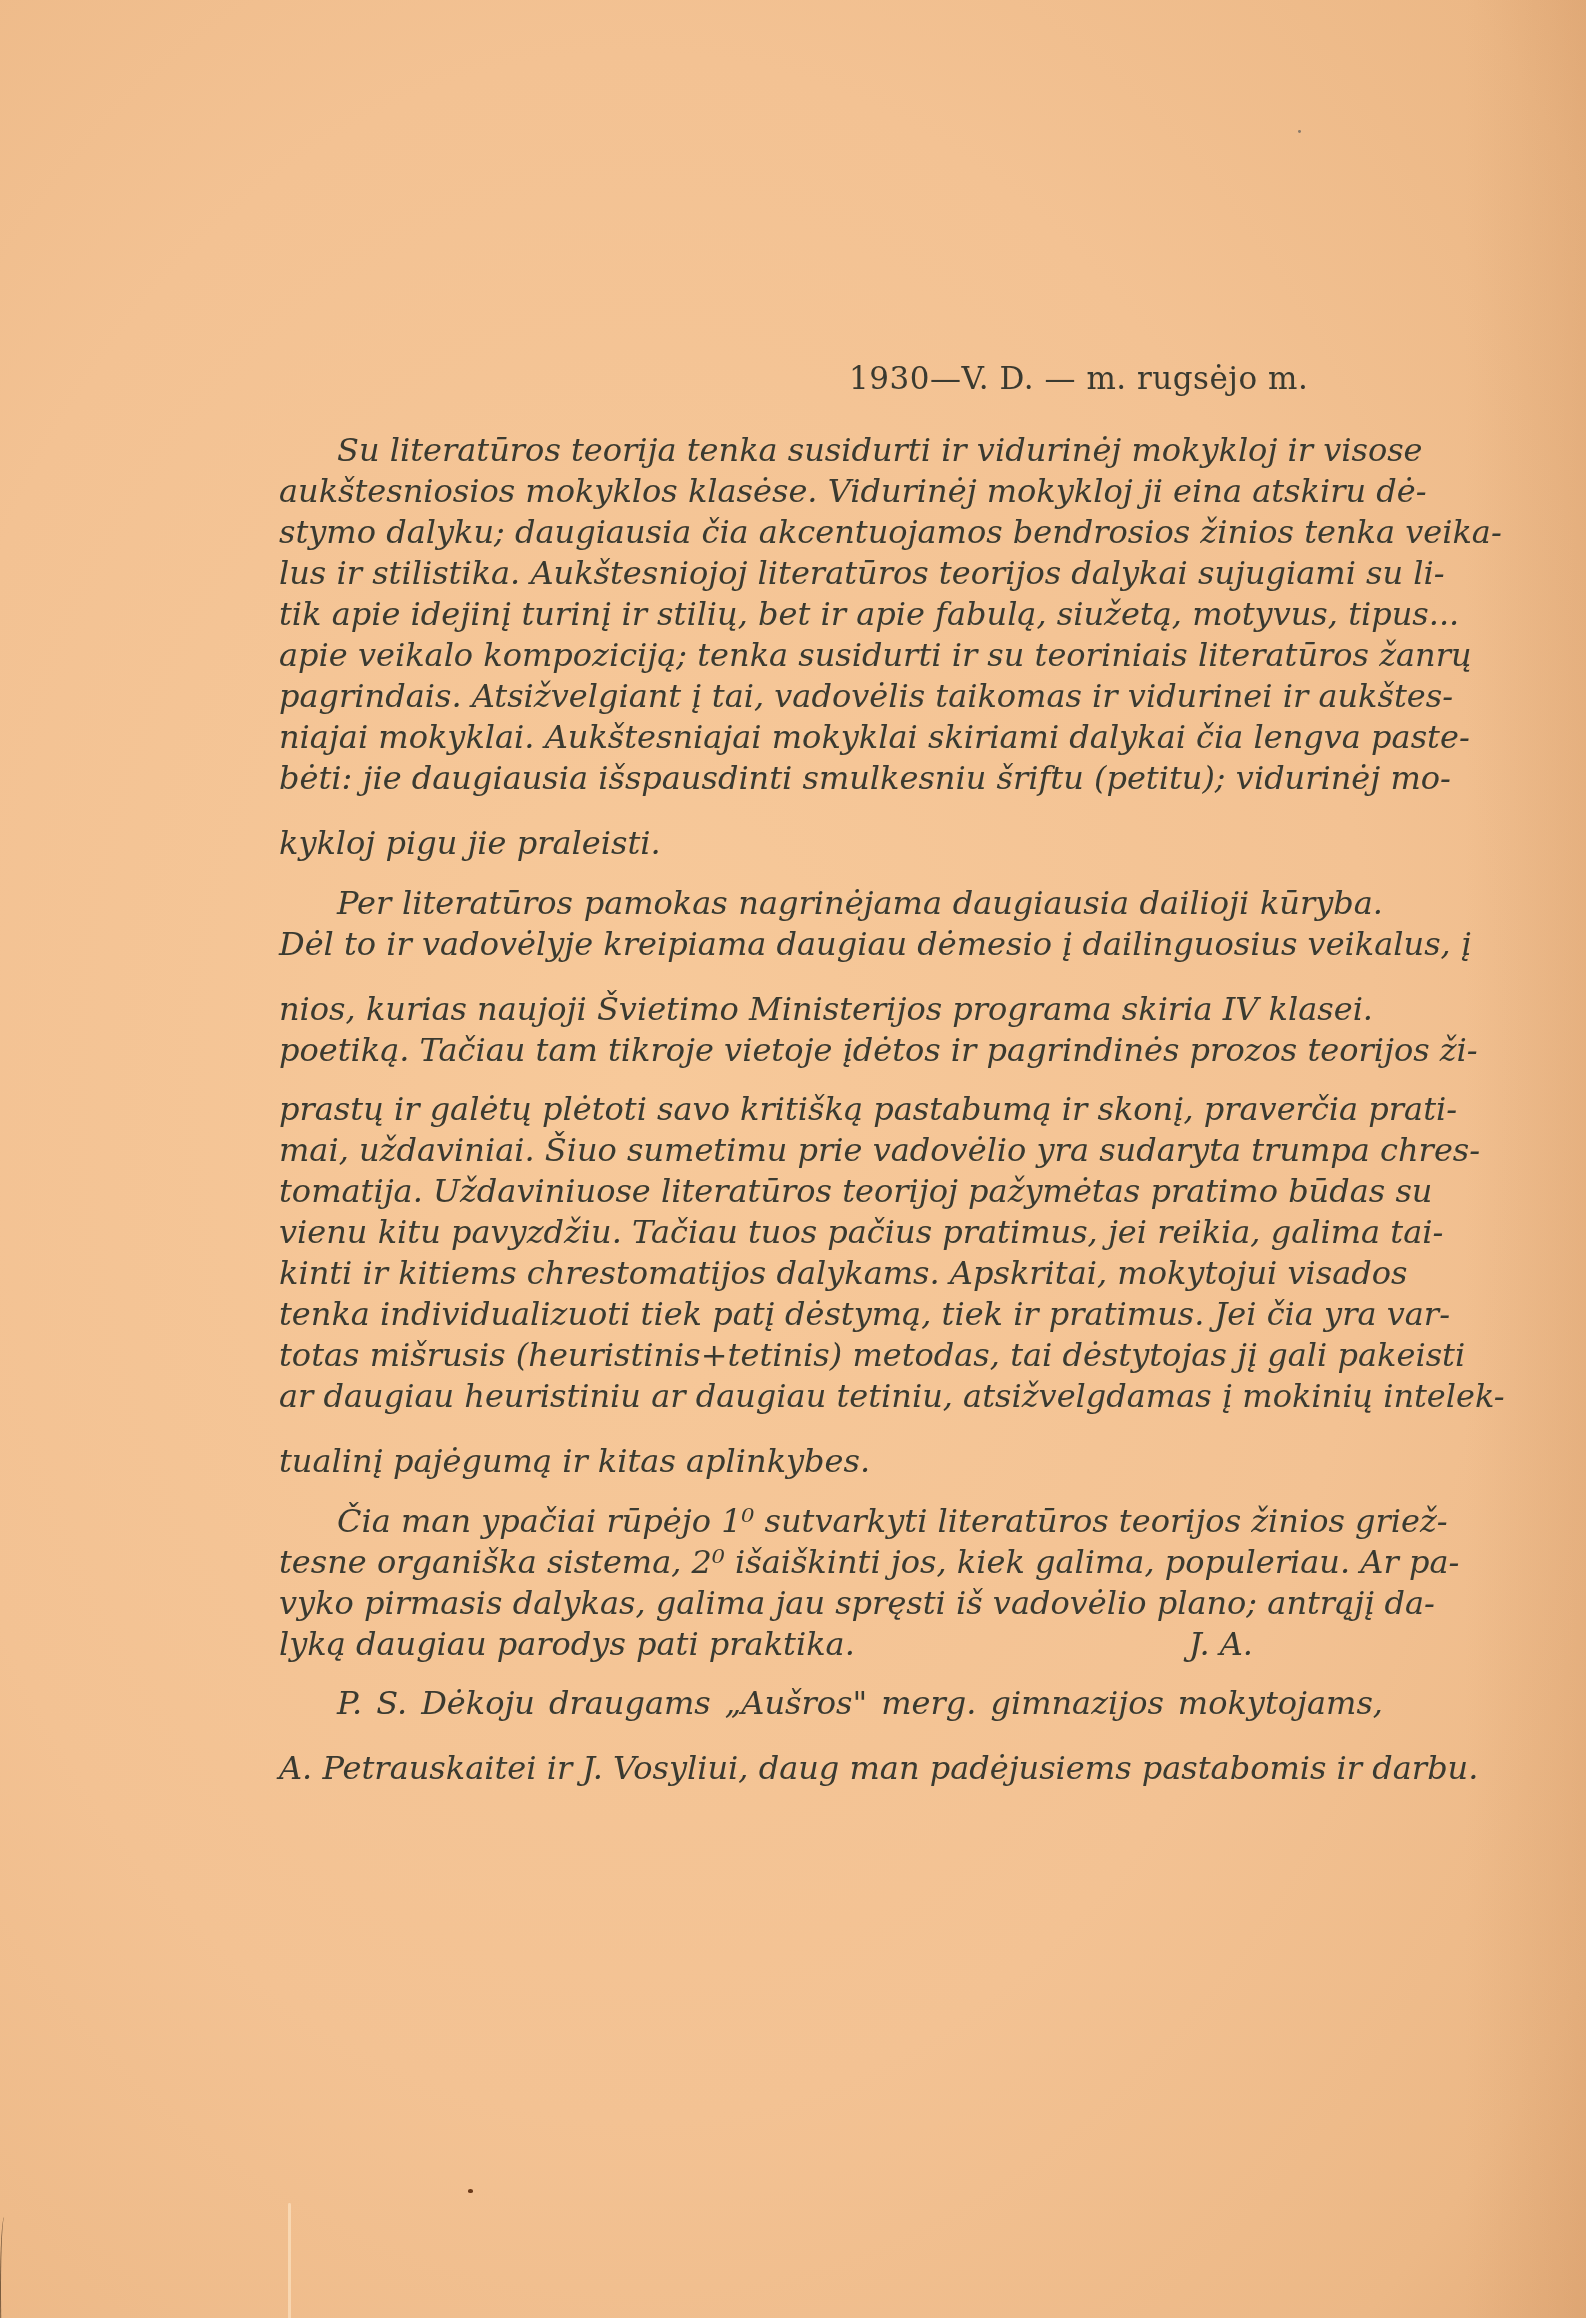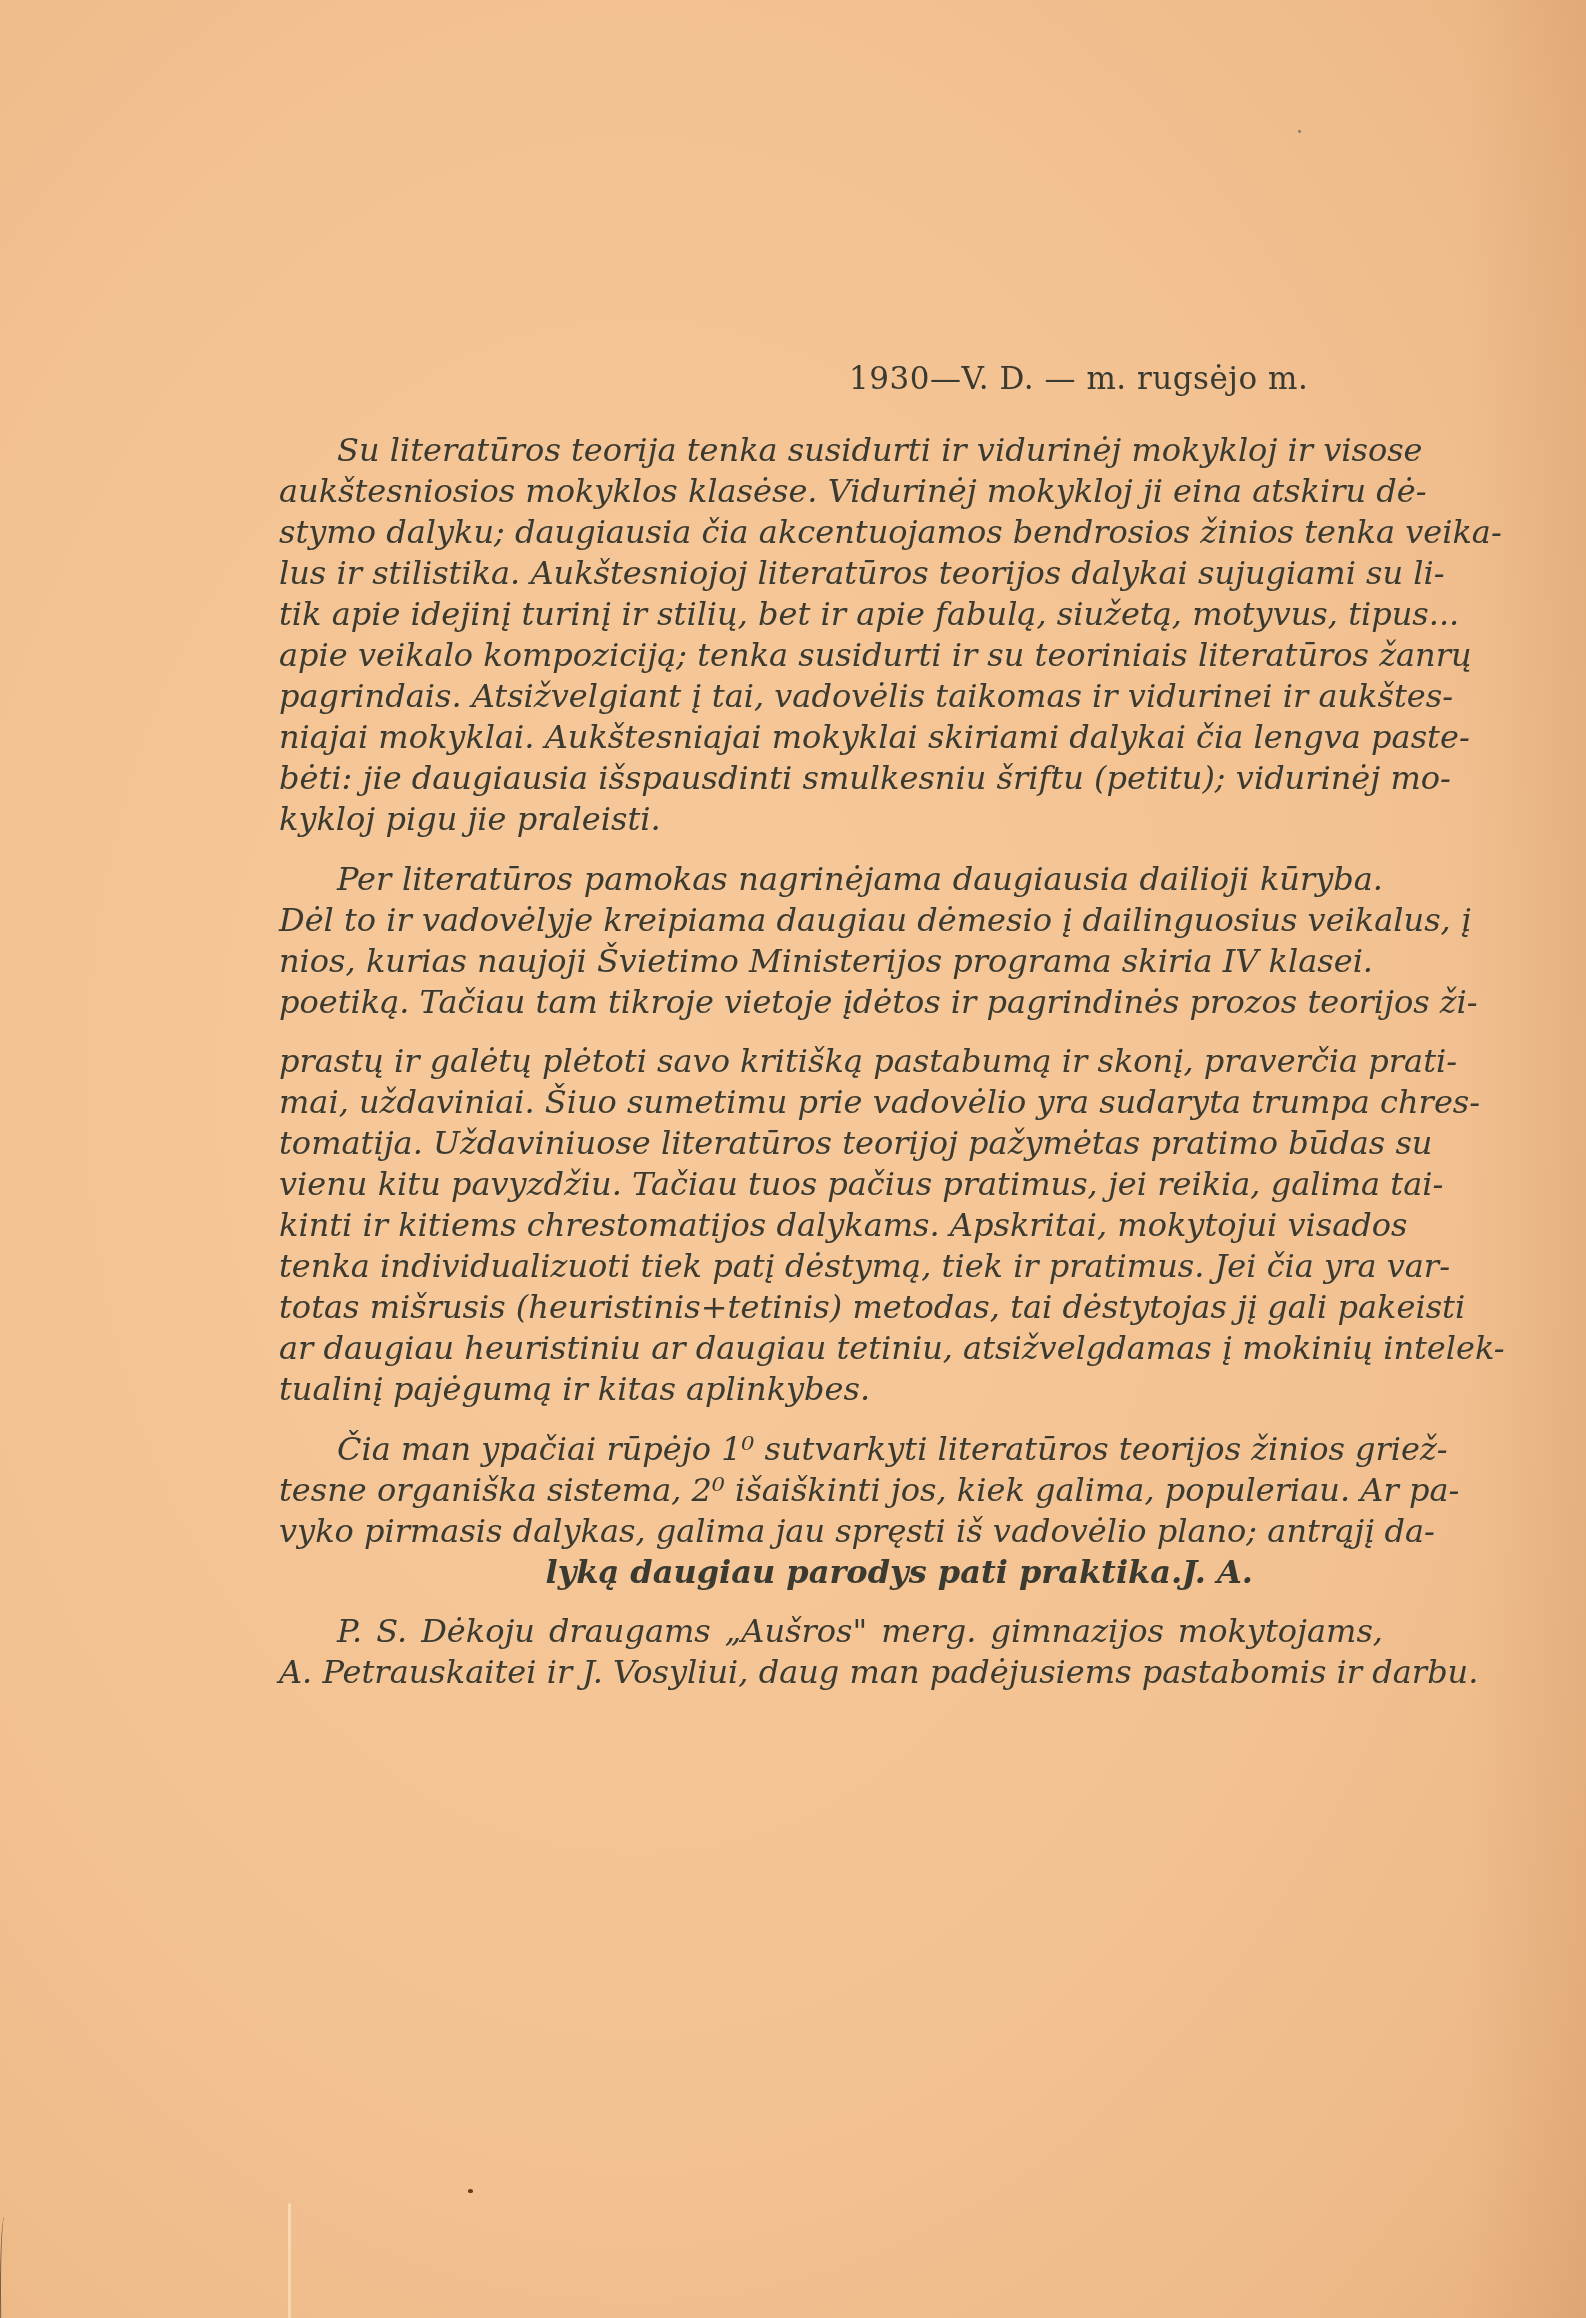--- a/index.html
+++ b/index.html
@@ -35,31 +35,31 @@
     }
     .line {
       display: block;
       white-space: nowrap;
       text-align: justify;
       text-align-last: justify;
       height: 41px;
     }
     .line.last {
       text-align-last: left;
+      margin-top: 24px;
     }
     .line.indent {
       padding-left: 0;
       text-indent: 58px;
     }
     .signature-row {
       display: flex;
-      justify-content: flex-end;
+      justify-content: space-between;
       height: 41px;
       white-space: nowrap;
-      font-weight: bold;
     }
     .signature {
       padding-right: 130px;
     }
     .paras {
       position: absolute;
       left: 279px;
       top: 430px;
       width: 1104px;
       font-style: italic;

